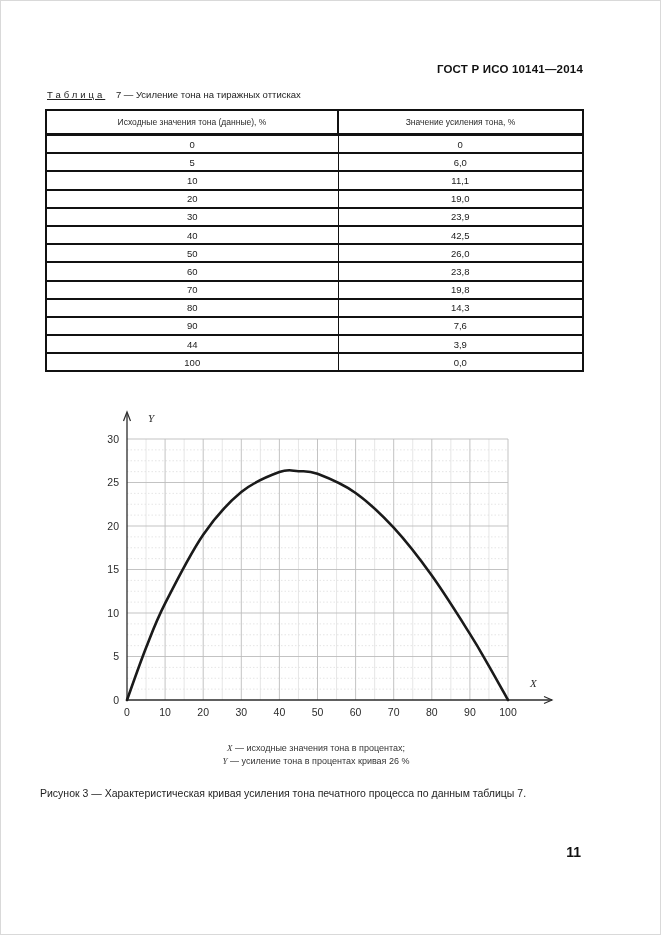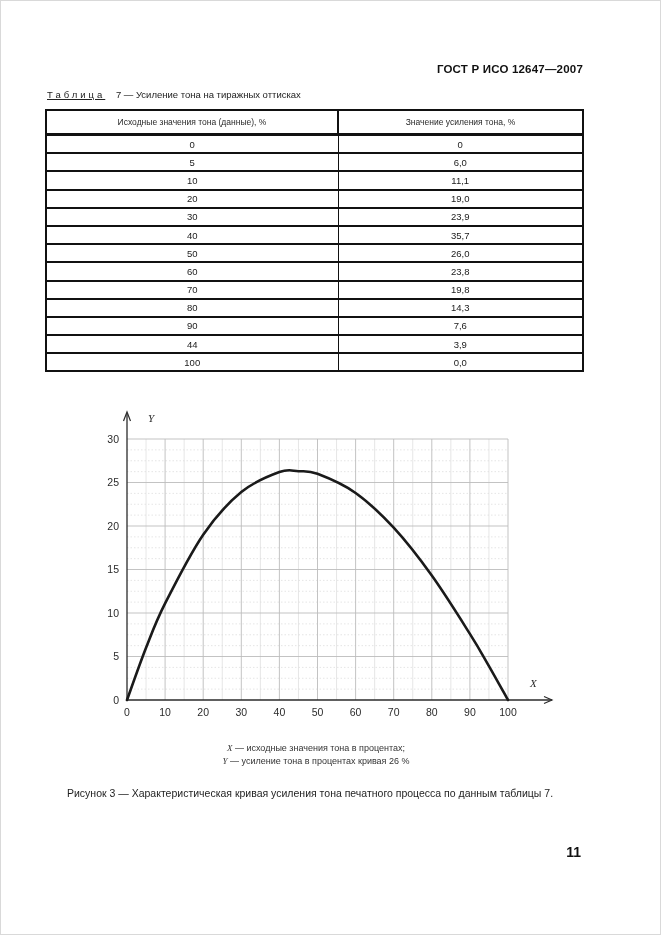--- a/index.html
+++ b/index.html
@@ -31,33 +31,33 @@
   }
   table.tone td:first-child,table.tone th:first-child{border-left-width:2px;width:290px;}
   table.tone td:last-child,table.tone th:last-child{border-right-width:2px;}
   svg.chart{position:absolute;top:0;left:0;width:661px;height:935px;}
   .legend{
     position:absolute;top:742px;left:0;width:632px;text-align:center;
     font-size:9px;line-height:12.5px;color:#333;
   }
   .legend i{font-family:"Liberation Serif",serif;font-style:italic;}
   .figure-caption{
-    position:absolute;top:787px;left:67px;width:560px;font-size:10.5px;color:#1e1e1e;
+    position:absolute;top:787px;left:40px;width:560px;font-size:10.5px;color:#1e1e1e;
   }
   .page-number{
     position:absolute;top:844px;left:0;width:581px;text-align:right;
     font-size:14px;font-weight:bold;color:#111;
   }
 </style>
 </head>
 <body>
 
 <div id="page">
 
-  <div class="doc-header">ГОСТ Р ИСО 12647—2007</div>
+  <div class="doc-header">ГОСТ Р ИСО 10141—2014</div>
 
   <div class="table-caption">
     <span class="spaced">Таблица</span>
     <span class="rest">7 — Усиление тона на тиражных оттисках</span>
   </div>
 
   <table class="tone">
     <thead>
       <tr>
         <th>Исходные значения тона (данные), %</th>
@@ -80,21 +80,21 @@
         <tr>
           <td>20</td>
           <td>19,0</td>
         </tr>
         <tr>
           <td>30</td>
           <td>23,9</td>
         </tr>
         <tr>
           <td>40</td>
-          <td>35,7</td>
+          <td>42,5</td>
         </tr>
         <tr>
           <td>50</td>
           <td>26,0</td>
         </tr>
         <tr>
           <td>60</td>
           <td>23,8</td>
         </tr>
         <tr>

